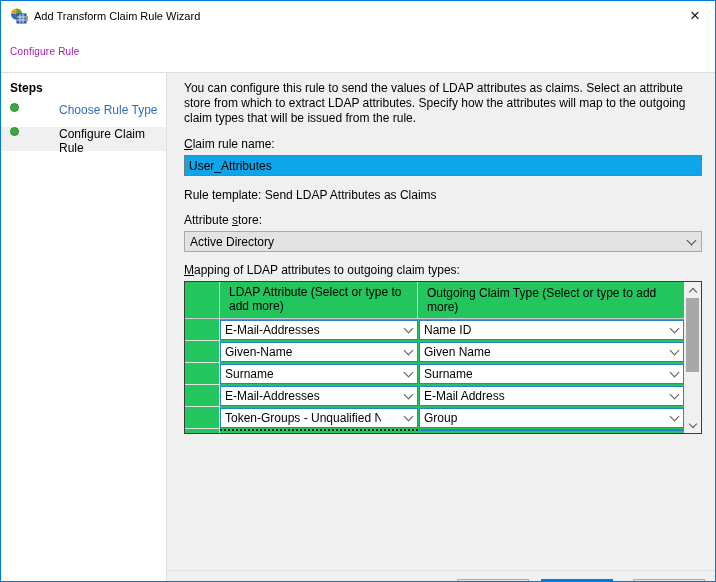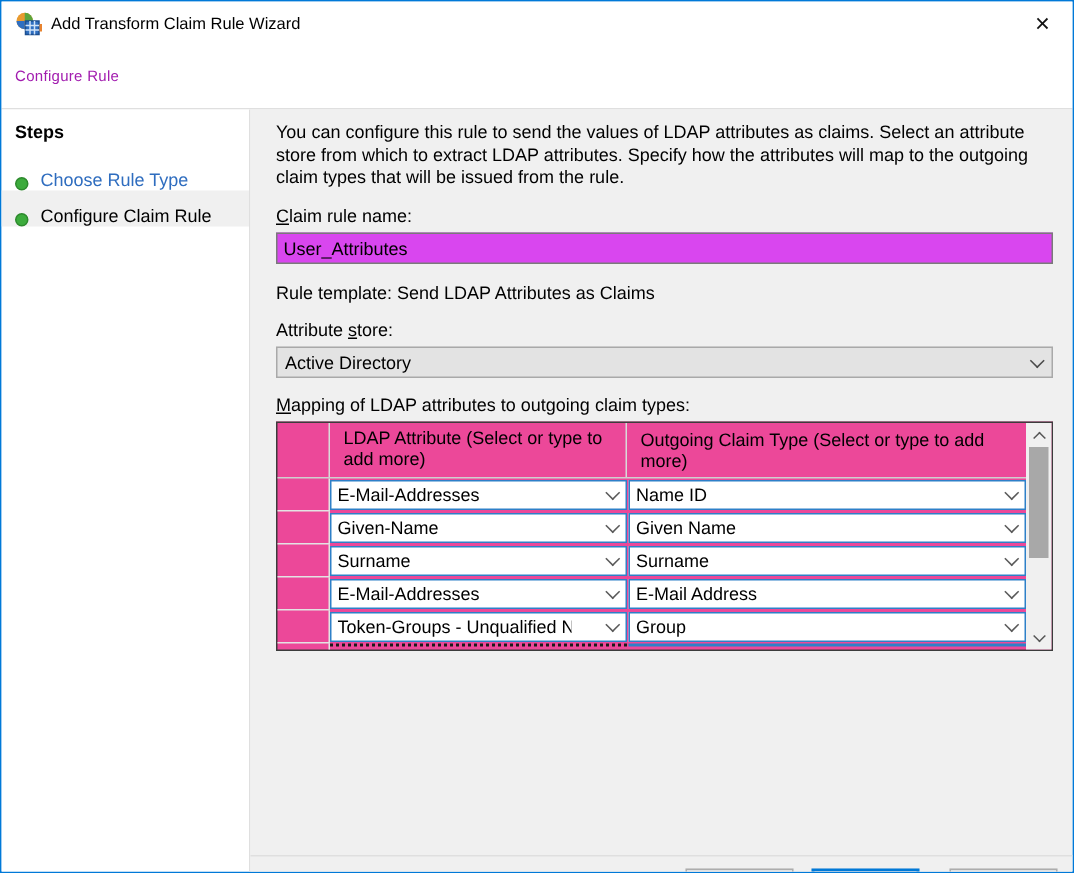--- a/index.html
+++ b/index.html
@@ -16,41 +16,41 @@
   
   .wizard-header { height:41px; background:#fff; display:flex; align-items:center; padding-left:9px; }
   .wizard-header .h-title { font-size:10px; font-weight:normal; color:#a21caf; letter-spacing:.2px; }
 
   
   .body { display:flex; height:538px; border-top:1px solid #dfdfdf; }
 
   
   .sidebar { width:166px; background:#fff; border-right:1px solid #dfdfdf; padding-top:6px; }
   .steps-title { font-weight:bold; padding:2px 9px 8px 9px; color:#000; }
-  .step-item { display:flex; align-items:flex-end; height:24px; padding-left:9px; cursor:pointer; }
+  .step-item { display:flex; align-items:flex-start; height:24px; padding-left:9px; cursor:pointer;gap:32px; }
   .step-item .bullet { width:9px; height:9px; border-radius:50%; background:#3cab3c; border:1px solid #2d8a2d; margin-right:8px; flex:0 0 auto; }
   .step-item.done .step-label { color:#2f6dbf; }
   .step-item.current { background:#f0f0f0; }
   .step-item.current .step-label { color:#000; }
 
   
   .main-col { flex:1; display:flex; flex-direction:column; background:#f0f0f0; min-width:0; }
   .content { flex:1; padding:8px 13px 0 17px; }
   .desc { line-height:15px; color:#000; margin-bottom:0; max-width:522px; }
   .field-label { margin-top:11px; }
   .u { text-decoration:underline; }
-  .text-input { display:block; width:100%; height:21px; margin-top:4px; border:1px solid #7a7a7a; background:#d946ef; padding:0 4px; font:12px "Liberation Sans", sans-serif; color:#000; outline:none; }
+  .text-input { display:block; width:100%; height:21px; margin-top:4px; border:1px solid #7a7a7a; background:#0ea5e9; padding:0 4px; font:12px "Liberation Sans", sans-serif; color:#000; outline:none; }
   .template-line { margin-top:12px; }
 
   .dropdown { height:21px; margin-top:4px; background:#e3e3e3; border:1px solid #a9a9a9; display:flex; align-items:center; padding:0 6px 0 5px; cursor:pointer;gap:32px; }
   .dropdown .dd-value { flex:1; }
   .chev { width:7px; height:7px; border-right:1px solid #4a4a4a; border-bottom:1px solid #4a4a4a; transform:rotate(45deg); margin-top:-3px; }
 
   
-  .grid-table { display:flex; height:153px; margin-top:4px; border:1px solid #3c3c3c; background:#ec4899; }
+  .grid-table { display:flex; height:153px; margin-top:4px; border:1px solid #3c3c3c; background:#22c55e; }
   .grid-main { flex:1; display:flex; flex-direction:column; min-width:0; }
   .grid-header { display:flex; height:37px; border-bottom:1px solid #cfcfcf; }
   .hc-sel { width:35px; border-right:1px solid #d9d9d9; }
   .hc-1 { width:198px; border-right:1px solid #d9d9d9; padding:3px 6px 0 9px; line-height:14px; }
   .hc-2 { flex:1; display:flex; align-items:center; padding-left:9px; }
   .grid-row { display:flex; height:22px; align-items:center; }
   .rc-sel { width:35px; height:100%; border-right:1px solid #e3e3e3; border-bottom:1px solid #e3e3e3; cursor:pointer; }
   .cell-combo { height:20px; border:1px solid #2e80c8; background:#fff; display:flex; align-items:center; padding:0 5px 0 4px; cursor:pointer; position:relative;gap:24px; }
   .combo-1 { width:198px; margin-right:1px; }
   .combo-2 { flex:1; }

